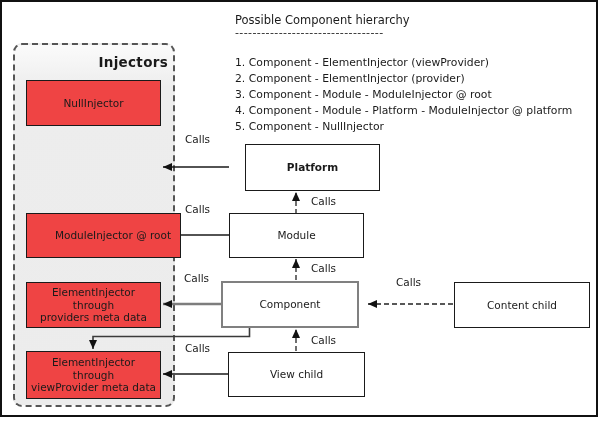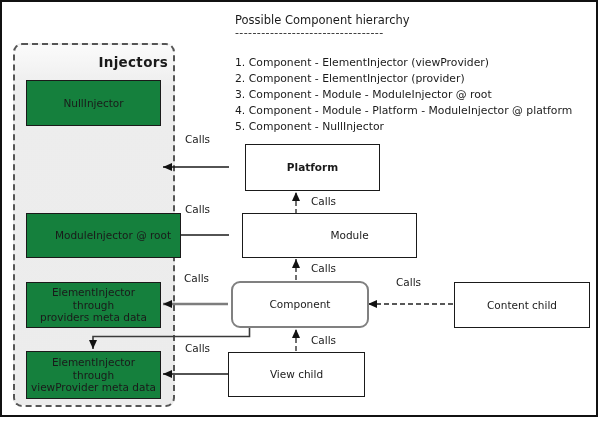--- a/index.html
+++ b/index.html
@@ -6,31 +6,31 @@
   body{font-family:"DejaVu Sans",sans-serif;color:#1a1a1a;}
   .stage{position:relative;width:600px;height:423px;background:#fff;overflow:hidden;}
   .frame{position:absolute;left:0;top:0;width:594px;height:413px;border:2px solid #111;}
   .panel{position:absolute;left:13px;top:43px;width:158px;height:360px;
          border:2px dashed #555;border-radius:9px;
          background:linear-gradient(180deg,#fbfbfb 0px,#ededed 42px,#ececec 100%);}
   .panel-title{position:absolute;top:9px;right:5px;font-size:13.5px;font-weight:600;letter-spacing:.3px;text-align:right;}
   .box{position:absolute;display:flex;align-items:center;justify-content:center;
        text-align:center;font-size:10.5px;line-height:1.22;}
   .box .lbl{white-space:pre-line;}
-  .gray{background:#15803d;border:1px solid #1a1a1a;}
+  .gray{background:#ef4444;border:1px solid #1a1a1a;}
   .white{background:#fff;border:1.5px solid #1a1a1a;}
   .highlight{background:#fff;border:2px solid #808080;}
   .b-null{left:26px;top:80px;width:133px;height:44px;}
   .b-mip{left:26px;top:144px;width:134px;height:43px;}
   .b-mir{left:26px;top:213px;width:134px;height:43px;padding-left:19px;}
   .b-eip{left:26px;top:282px;width:133px;height:44px;}
   .b-eiv{left:26px;top:351px;width:133px;height:46px;}
   .b-platform{left:245px;top:144px;width:133px;height:45px;font-weight:bold;}
-  .b-module{left:242px;top:213px;width:133px;height:43px;padding-left:40px;}
-  .b-component{left:231px;top:281px;width:134px;height:43px;border-radius:9px;}
+  .b-module{left:229px;top:213px;width:133px;height:43px;}
+  .b-component{left:221px;top:281px;width:134px;height:43px;}
   .b-view{left:228px;top:352px;width:135px;height:43px;}
   .b-content{left:454px;top:282px;width:134px;height:44px;}
   .calls{position:absolute;font-size:10.5px;}
   .hier-title{position:absolute;left:235px;top:13px;font-size:11.5px;}
   .hier-underline{position:absolute;left:235px;top:26px;font-size:11px;letter-spacing:.4px;color:#222;}
   .hier-list{position:absolute;left:235px;top:55px;font-size:10.8px;line-height:16px;}
   svg.wires{position:absolute;left:0;top:0;width:600px;height:423px;}
 </style>
 </head>
 <body>

